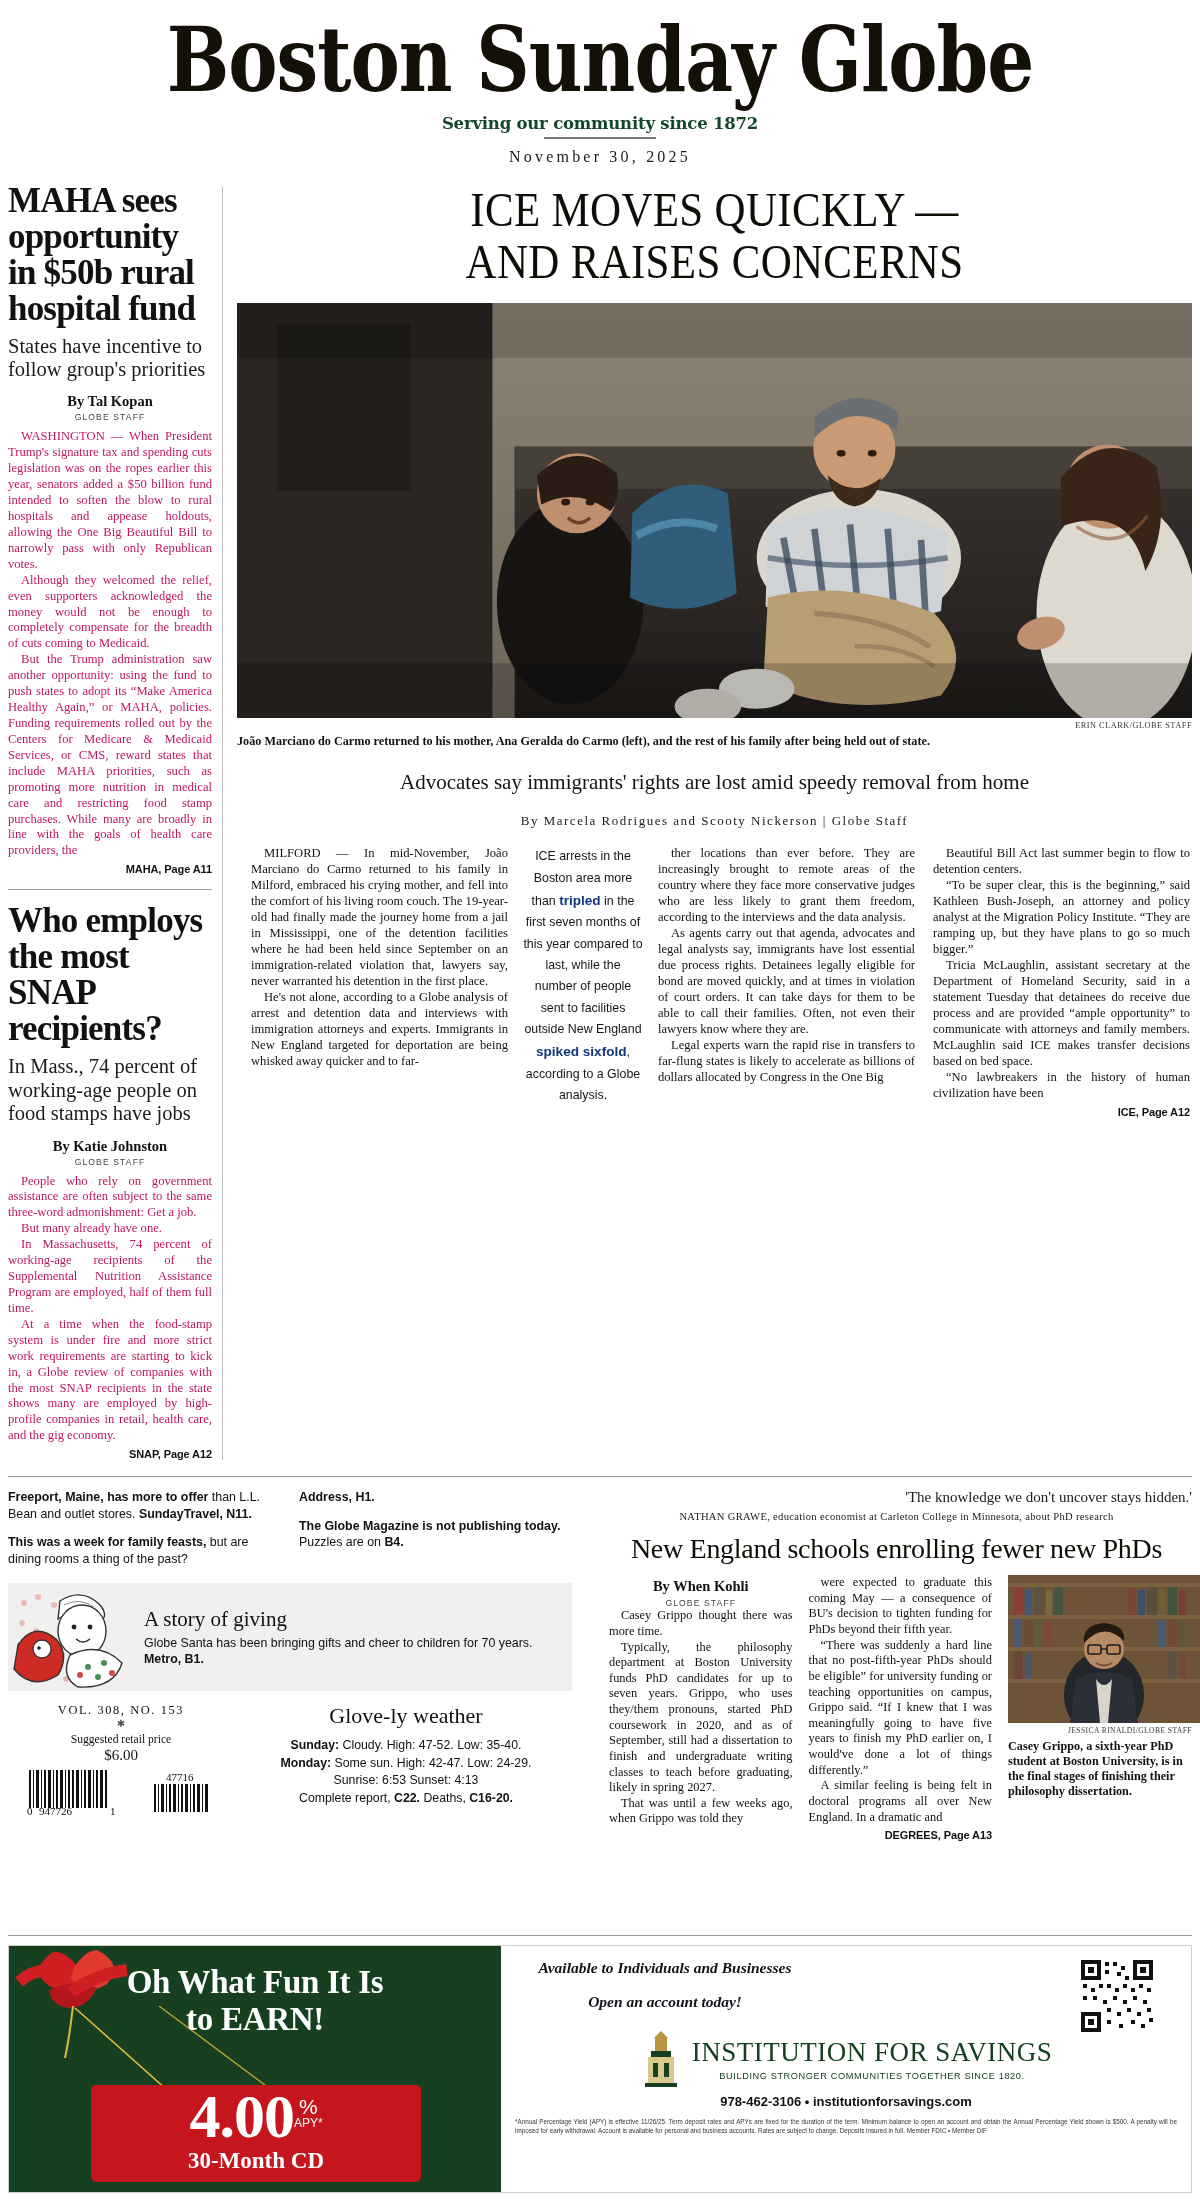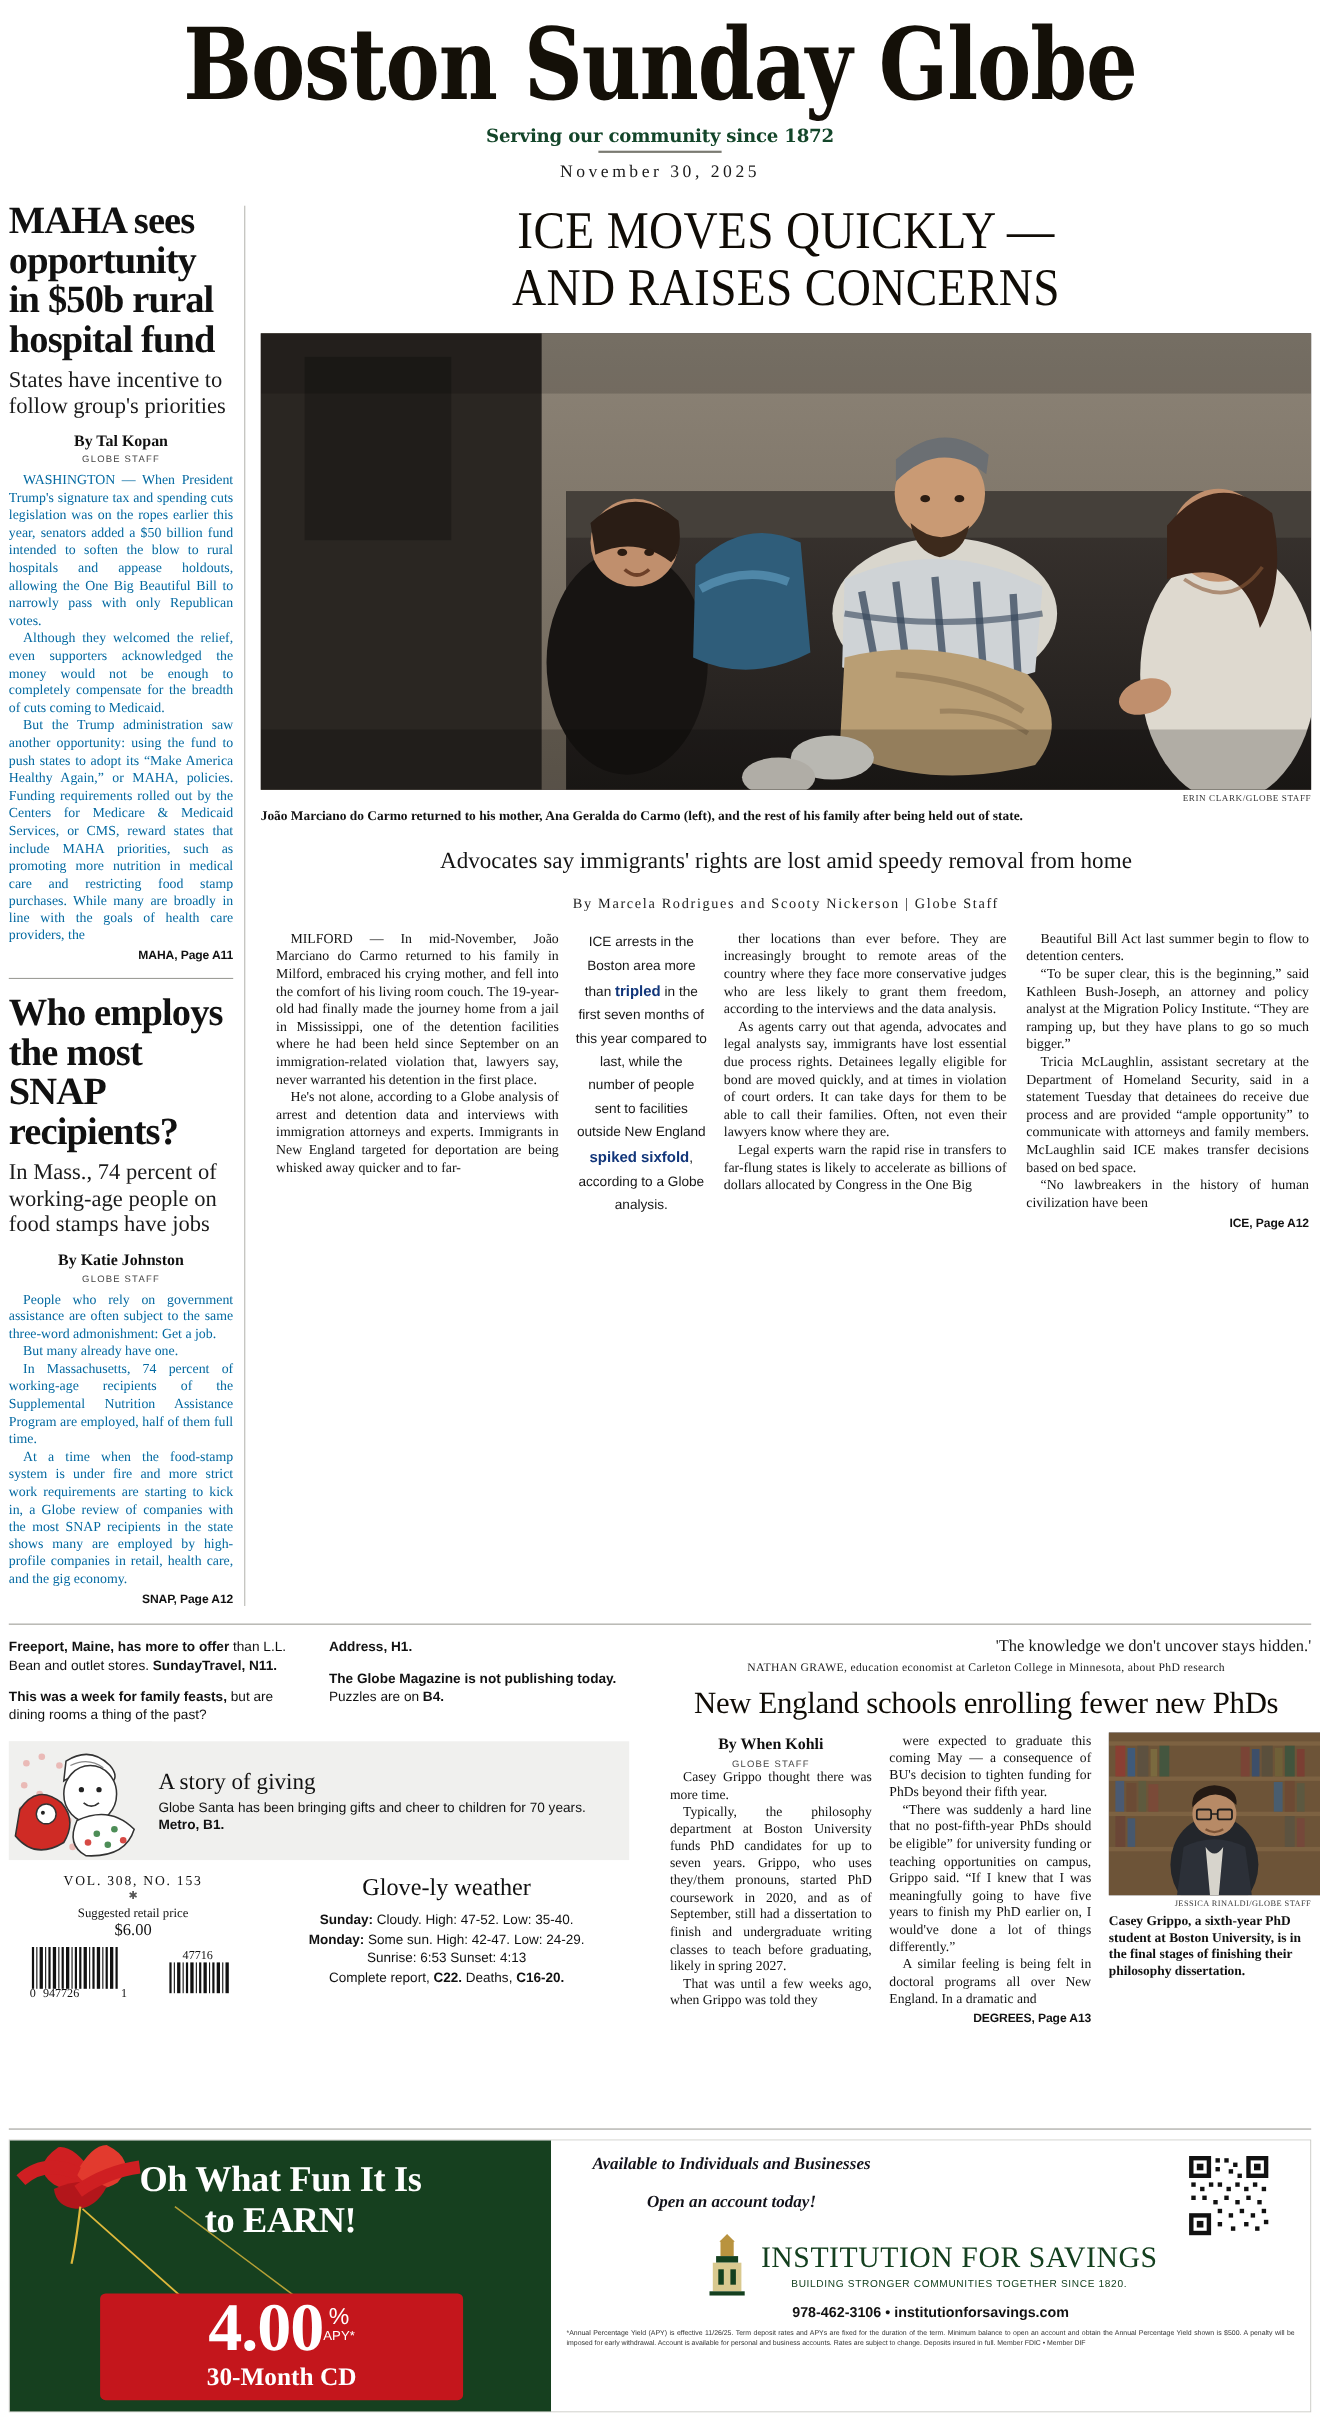--- a/index.html
+++ b/index.html
@@ -83,21 +83,21 @@
     color: #444;
     margin-top: 2px;
   }
   .body-left {
     margin-top: 7px;
     font-family: "Liberation Serif", serif;
     font-size: 12.6px;
     line-height: 1.265;
     text-align: justify;
     hyphens: auto;
-    color: #0369a1;
+    color: #be185d;
   }
   .body-left p { text-indent: 13px; }
   .body-left p:first-child { text-indent: 13px; }
   .jump {
     text-align: right;
     font-family: "Liberation Sans", sans-serif;
     font-weight: 700;
     font-size: 11px;
     margin-top: 4px;
     letter-spacing: -0.1px;

